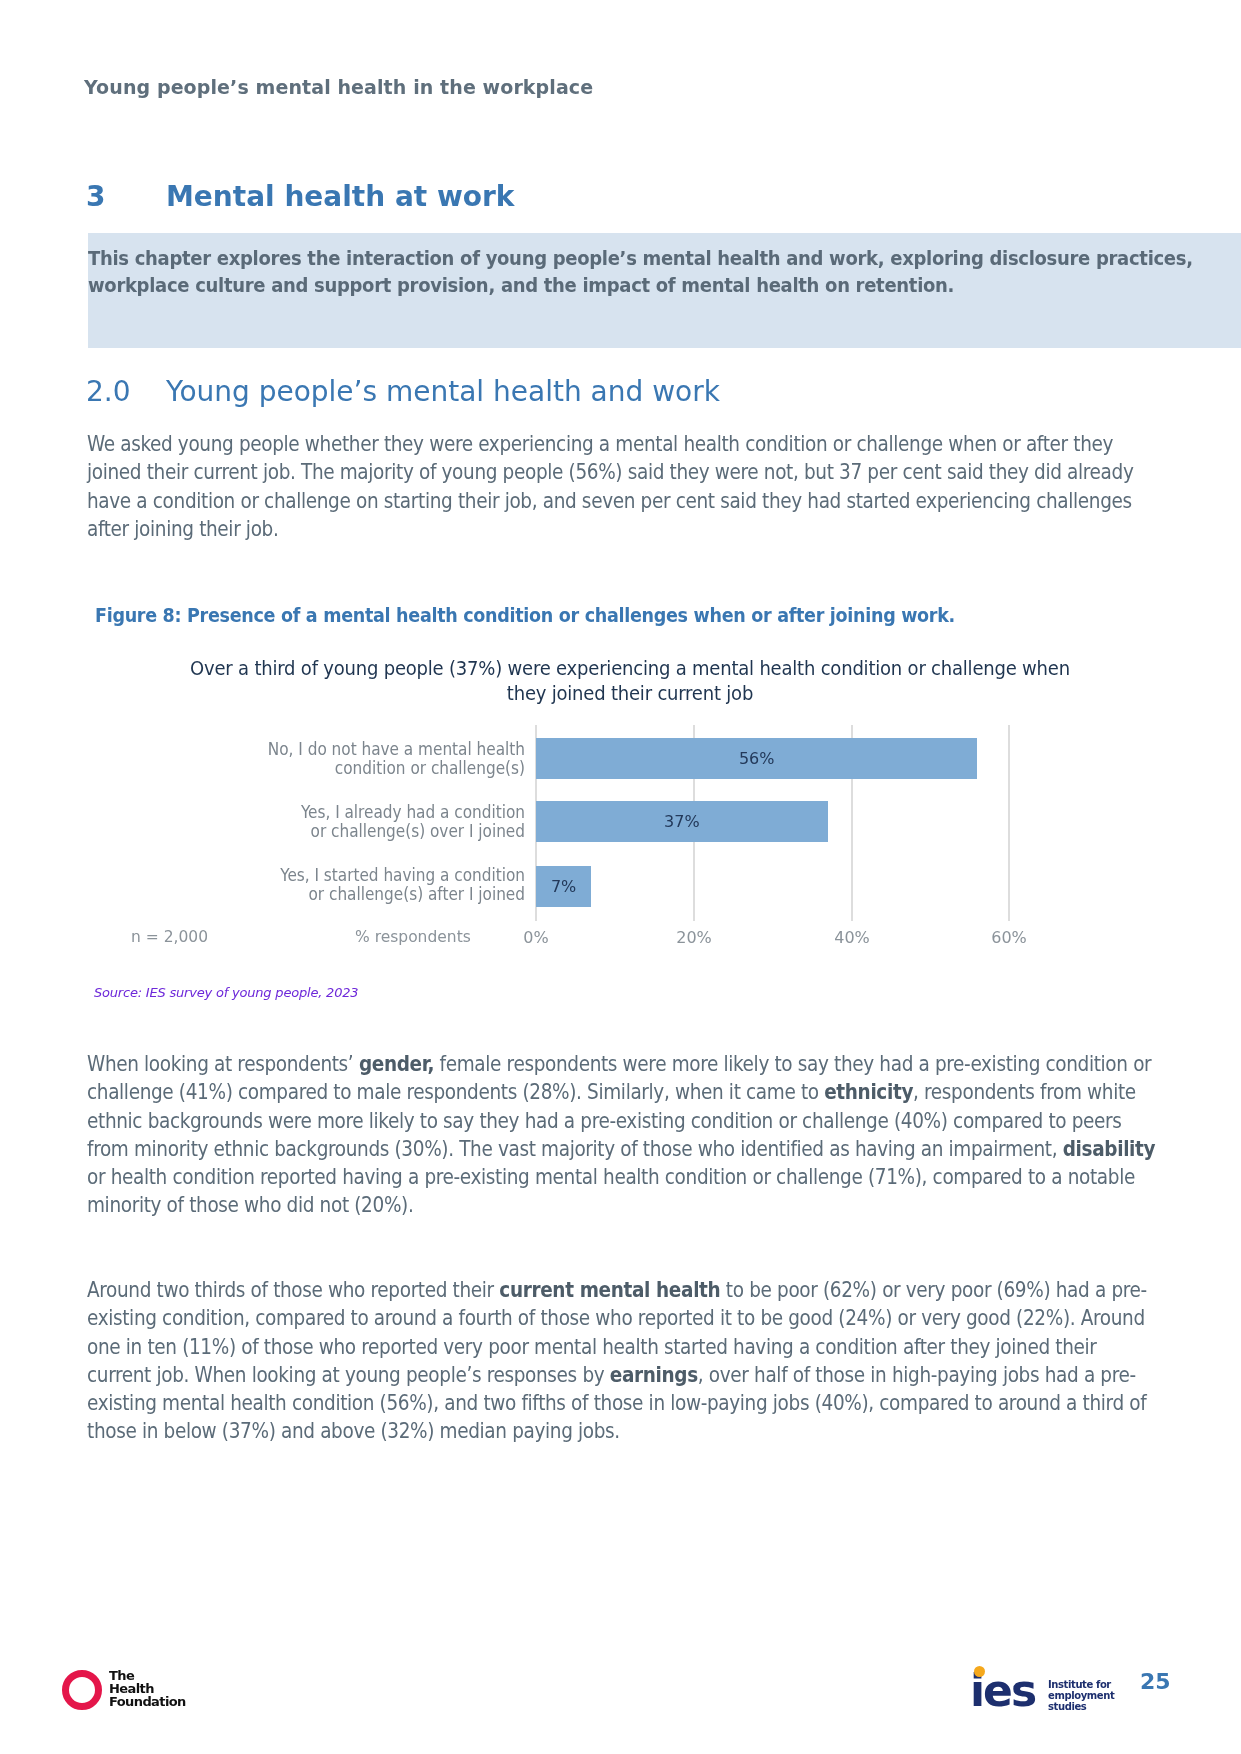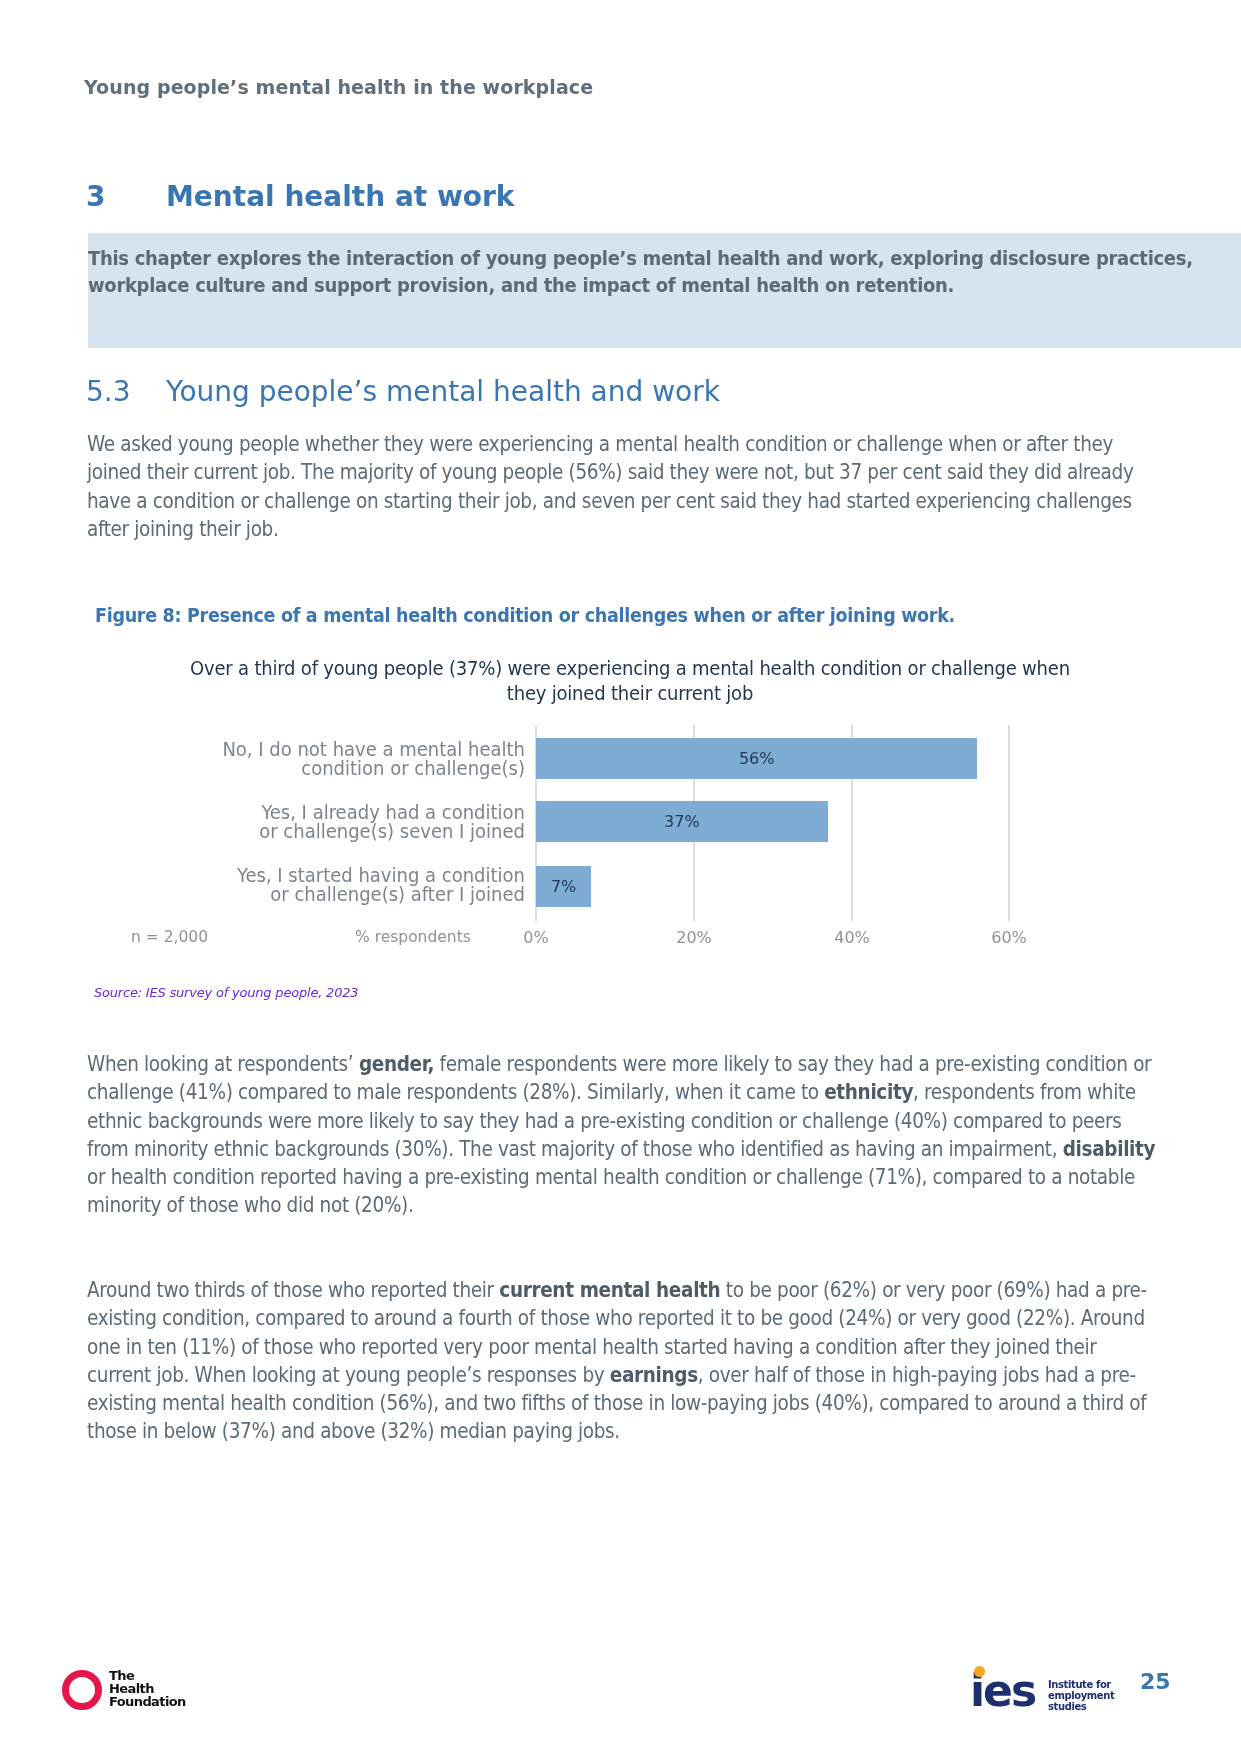--- a/index.html
+++ b/index.html
@@ -13,21 +13,21 @@
   .intro-box p { margin: 0; font-size: 20px; font-weight: bold; line-height: 27px; color: #5a6a78; font-family: "DejaVu Sans Condensed", "DejaVu Sans", sans-serif; letter-spacing: -0.3px; }
   .h2 { left: 86px; top: 375px; font-size: 28px; color: #3a77b2; white-space: nowrap; }
   .h2 .num { display: inline-block; width: 80px; }
   .body-text { left: 87px; width: 1070px; font-size: 20.5px; line-height: 28.3px; color: #5b6b78; letter-spacing: -0.35px; font-family: "DejaVu Sans Condensed", "DejaVu Sans", sans-serif; }
   .body-text b { color: #4d5c68; }
   .p1 { top: 430px; }
   .fig-caption { left: 95px; top: 604px; font-size: 19.5px; font-weight: bold; color: #3a77b2; white-space: nowrap; letter-spacing: -0.3px; font-family: "DejaVu Sans Condensed", "DejaVu Sans", sans-serif; }
   .chart-title { left: 180px; width: 900px; top: 656px; text-align: center; font-size: 20px; line-height: 25px; color: #1f3550; letter-spacing: -0.2px; font-family: "DejaVu Sans Condensed", "DejaVu Sans", sans-serif; }
   .chart { left: 0; top: 0; width: 1241px; height: 1000px; }
   .gridline { position: absolute; top: 725px; width: 2px; height: 196px; background: #dddddd; }
-  .cat-label { position: absolute; right: 716px; text-align: right; font-size: 20px; line-height: 19px; color: #7c858d; white-space: nowrap; font-family: "DejaVu Sans Condensed", "DejaVu Sans", sans-serif; }
+  .cat-label { position: absolute; right: 716px; text-align: right; font-size: 17px; line-height: 19px; color: #7c858d; white-space: nowrap; font-family: "DejaVu Sans Condensed", "DejaVu Sans", sans-serif; }
   .bar { position: absolute; left: 536px; height: 41px; background: #7facd5; }
   .bar-label { position: absolute; top: 0; height: 49px; line-height: 41px; text-align: center; font-size: 16px; color: #23395a; width: 100%; }
   .tick { position: absolute; top: 928px; font-size: 16px; color: #8b939a; transform: translateX(-50%); }
   .n-label { left: 131px; top: 928px; font-size: 15.5px; color: #8b939a; }
   .unit-label { left: 355px; top: 928px; font-size: 15.5px; color: #8b939a; }
   .source { left: 94px; top: 985px; font-size: 13px; font-style: italic; color: #6d28d9; letter-spacing: -0.2px; }
   .p2 { top: 1050px; }
   .p3 { top: 1276px; }
   .footer-left { left: 62px; top: 1668px; width: 140px; height: 44px; }
   .hf-ring { position: absolute; left: 0; top: 2px; width: 26px; height: 26px; border: 7px solid #e4164a; border-radius: 50%; }
@@ -45,42 +45,42 @@
 
 <div class="abs h1">
   <span class="num">3</span><span>Mental health at work</span>
 </div>
 
 <div class="abs intro-box">
   <p>This chapter explores the interaction of young people’s mental health and work, exploring disclosure practices, workplace culture and support provision, and the impact of mental health on retention.</p>
 </div>
 
 <div class="abs h2">
-  <span class="num">5.3</span><span>Young people’s mental health and work</span>
+  <span class="num">2.0</span><span>Young people’s mental health and work</span>
 </div>
 
 <div class="abs body-text p1">We asked young people whether they were experiencing a mental health condition or challenge when or after they joined their current job. The majority of young people (56%) said they were not, but 37 per cent said they did already have a condition or challenge on starting their job, and seven per cent said they had started experiencing challenges after joining their job.</div>
 
 <div class="abs fig-caption">Figure 8: Presence of a mental health condition or challenges when or after joining work.</div>
 
 <div class="abs chart-title">Over a third of young people (37%) were experiencing a mental health condition or challenge when they joined their current job</div>
 
 <div class="abs chart">
   <div class="gridline" style="left:535px"></div>
   <div class="gridline" style="left:693px"></div>
   <div class="gridline" style="left:851px"></div>
   <div class="gridline" style="left:1008px"></div>
 
   <div class="cat-label" style="top:740px">
     <div>No, I do not have a mental health</div>
     <div>condition or challenge(s)</div>
   </div>
   <div class="cat-label" style="top:803px">
     <div>Yes, I already had a condition</div>
-    <div>or challenge(s) seven I joined</div>
+    <div>or challenge(s) over I joined</div>
   </div>
   <div class="cat-label" style="top:866px">
     <div>Yes, I started having a condition</div>
     <div>or challenge(s) after I joined</div>
   </div>
 
   <div class="bar" style="top: 738px; width: 441.467px;">
     <div class="bar-label">56%</div>
   </div>
   <div class="bar" style="top: 801px; width: 291.683px;">

